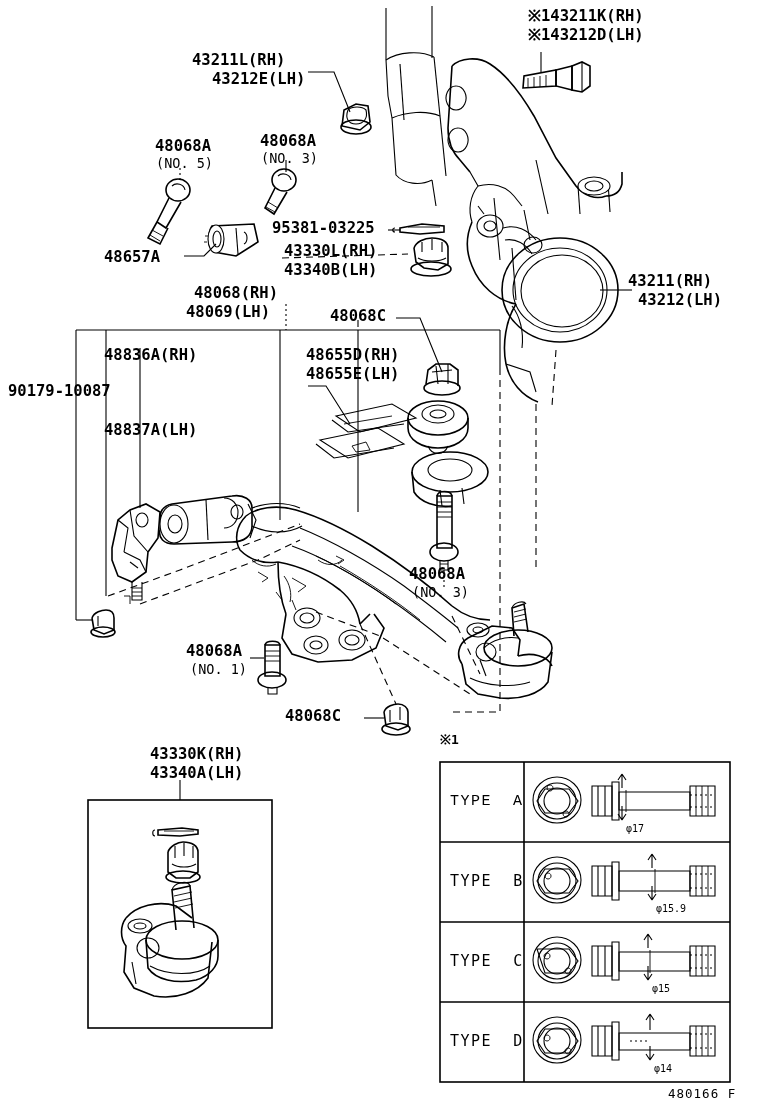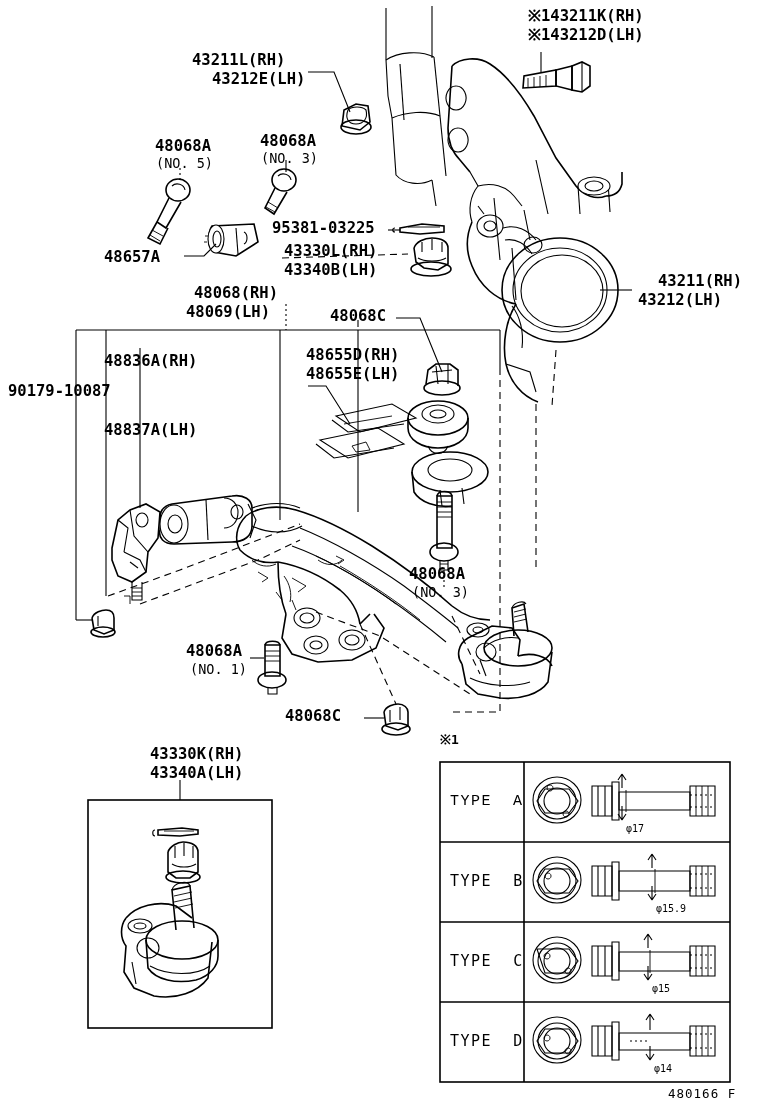--- a/index.html
+++ b/index.html
@@ -469,29 +469,29 @@
   <div class="lbl" style="left:272px;top:220px;">95381-03225</div>
 
   <div class="lbl" style="left:284px;top:243px;">43330L(RH)</div>
   <div class="lbl" style="left:284px;top:262px;">43340B(LH)</div>
 
   <div class="lbl" style="left:186px;top:285px;margin-left:8px;">48068(RH)</div>
   <div class="lbl" style="left:186px;top:304px;">48069(LH)</div>
 
   <div class="lbl" style="left:330px;top:308px;">48068C</div>
 
-  <div class="lbl" style="left:104px;top:347px;margin-top:6px;">48836A(RH)</div>
+  <div class="lbl" style="left:104px;top:347px;">48836A(RH)</div>
   <div class="lbl" style="left:104px;top:386px;margin-top:36px;">48837A(LH)</div>
 
   <div class="lbl" style="left:306px;top:347px;">48655D(RH)</div>
   <div class="lbl" style="left:306px;top:366px;">48655E(LH)</div>
 
   <div class="lbl" style="left:8px;top:383px;">90179-10087</div>
 
-  <div class="lbl" style="left:658px;top:273px;">43211(RH)</div>
+  <div class="lbl" style="left:628px;top:273px;">43211(RH)</div>
   <div class="lbl" style="left:638px;top:292px;">43212(LH)</div>
 
   <div class="lbl" style="left:409px;top:566px;">48068A</div>
   <div class="lbl sm" style="left:412px;top:584px;">(NO. 3)</div>
 
   <div class="lbl" style="left:186px;top:643px;">48068A</div>
   <div class="lbl sm" style="left:190px;top:661px;text-align:right;">(NO. 1)</div>
 
   <div class="lbl" style="left:285px;top:708px;">48068C</div>
 

